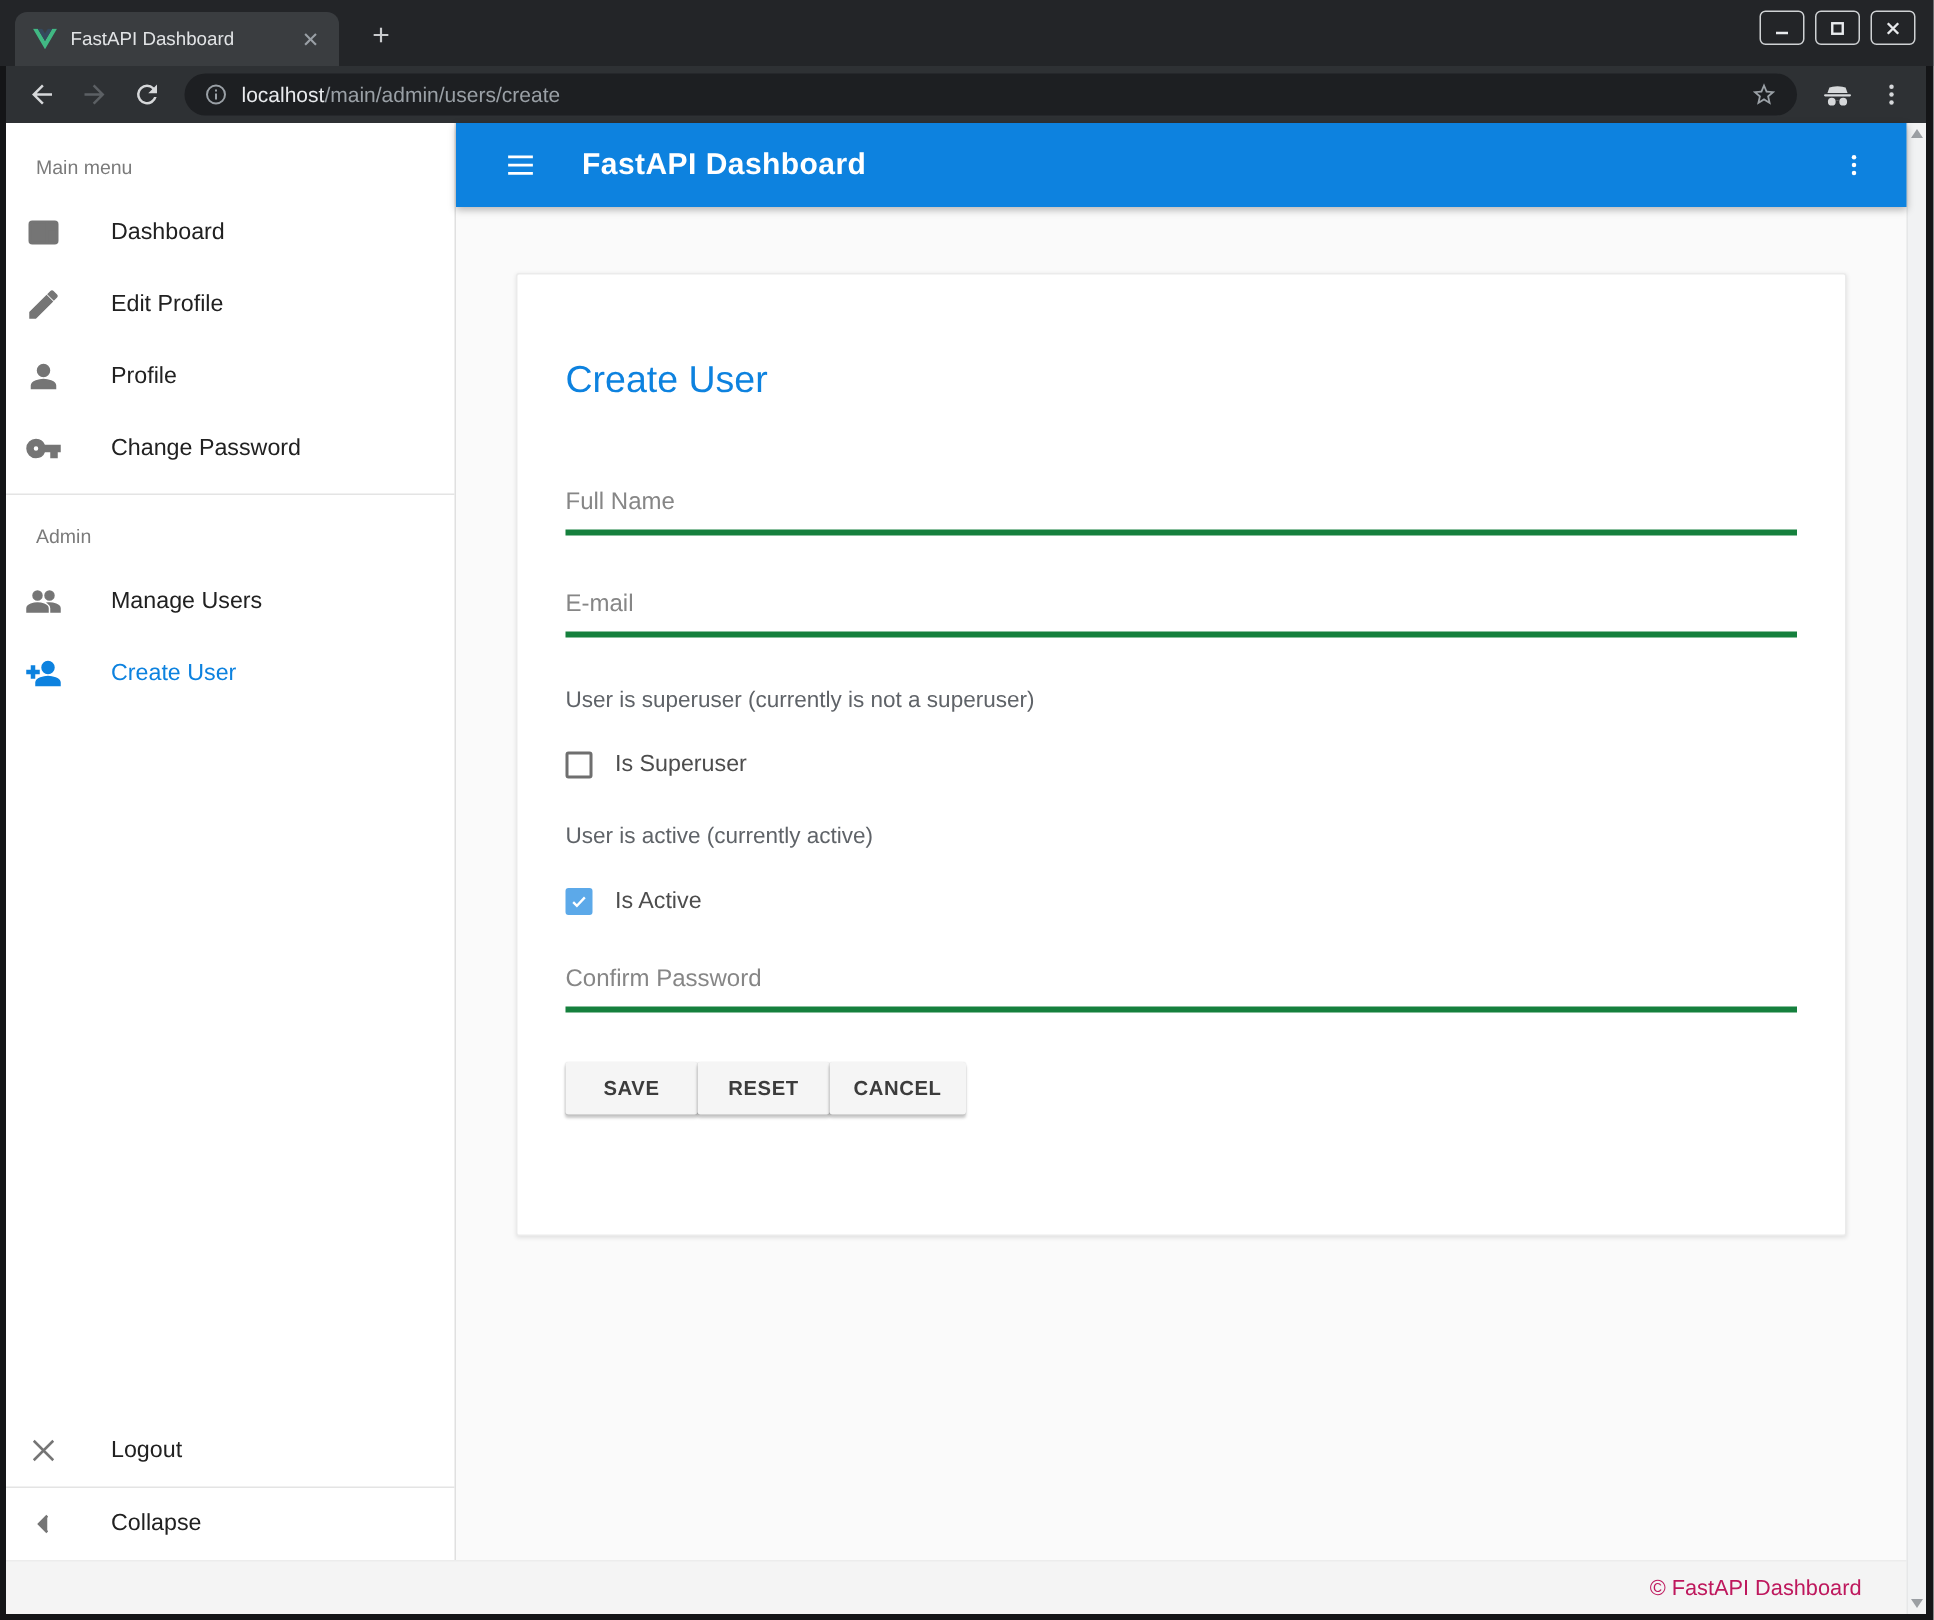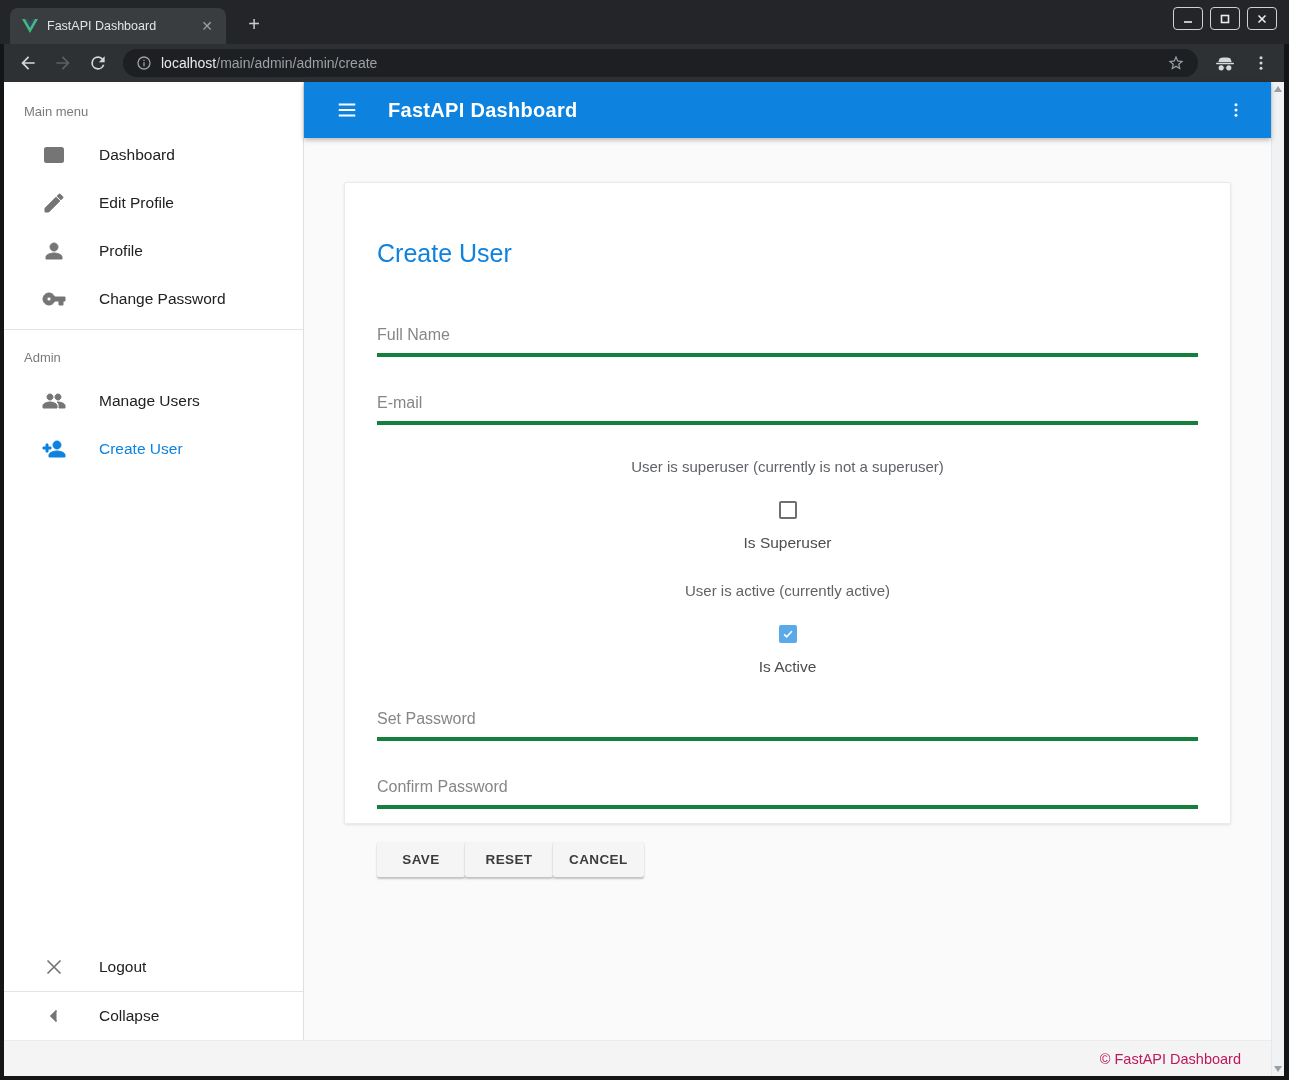--- a/index.html
+++ b/index.html
@@ -35,42 +35,42 @@
   .kebab-ic { width:18px; height:18px; fill:#d6d8da; flex:0 0 auto; }
 
   
   .page-area { flex:1; display:flex; min-height:0; background:#fafafa; }
   .page { flex:1; display:flex; flex-direction:column; min-width:0; }
   .page-main { flex:1; display:flex; min-height:0; }
 
   
   .sidebar { width:300px; background:#ffffff; border-right:1px solid #e0e0e0; display:flex; flex-direction:column; flex:0 0 auto; }
   .side-heading { padding:22px 20px 12px 20px; color:#7b7b7b; font-size:13px; }
-  .side-item { height:48px; display:flex; align-items:center; padding:0 38px; gap:33px; cursor:pointer; }
+  .side-item { height:48px; display:flex; align-items:center; padding:0 13px; gap:33px; cursor:pointer; }
   .side-item .mi { width:24px; height:24px; fill:#757575; stroke:#757575; flex:0 0 auto; }
   .side-label { font-size:15.5px; color:#212121; }
   .side-item.active .mi { fill:#0d82df; stroke:#0d82df; }
   .side-item.active .side-label { color:#0d82df; }
   .side-divider { height:1px; background:#e4e4e4; margin:6px 0; flex:0 0 auto; }
   .side-spacer { flex:1; }
 
   
   .main { flex:1; display:flex; flex-direction:column; min-width:0; background:#fafafa; }
   .appbar { height:56px; background:#0d82df; display:flex; align-items:center; padding:0 26px 0 32px; box-shadow:0 2px 5px rgba(0,0,0,0.28); position:relative; z-index:2; flex:0 0 auto; }
   .appbar .burger { width:22px; height:22px; stroke:#ffffff; stroke-width:2; margin-right:30px; }
   .appbar-title { color:#ffffff; font-size:20px; font-weight:bold; letter-spacing:0.3px; }
   .appbar .ap-kebab { margin-left:auto; width:18px; height:18px; fill:#ffffff; }
 
   .content { flex:1; padding:44px 40px 0 40px; overflow:hidden; }
   .card { background:#ffffff; border:1px solid #ebebeb; border-radius:2px; box-shadow:0 1px 3px rgba(0,0,0,0.10); height:642px; padding:30px 32px; }
   .card-title { color:#0d82df; font-size:25px; font-weight:normal; margin:26px 0 54px 0; }
   .field { display:block; width:100%; border:none; border-bottom:4px solid #15803d; background:transparent; font-size:16px; color:#212121; padding:4px 0 9px 0; margin-bottom:33px; font-family:"Liberation Sans", sans-serif; outline:none; }
   .field::placeholder { color:#868686; opacity:1; }
-  .hint { color:#5f6368; font-size:15px; margin:0 0 26px 0;text-align:center; }
-  .checkrow { display:flex; align-items:center; gap:15px; margin-bottom:30px;flex-direction:column; }
+  .hint { color:#5f6368; font-size:15px; margin:0 0 26px 0; }
+  .checkrow { display:flex; align-items:center; gap:15px; margin-bottom:30px; }
   .checkbox { width:18px; height:18px; border:2px solid #6f6f6f; border-radius:2px; background:#fff; display:flex; align-items:center; justify-content:center; flex:0 0 auto; }
   .checkbox svg { display:none; }
   .checkbox.checked { border-color:#5ca9e9; background:#5ca9e9; }
   .checkbox.checked svg { display:block; width:14px; height:14px; }
   .checklabel { font-size:15.5px; color:#4d4d4d; }
   .pw-gap { margin-top:14px; }
   .btn-row { display:flex; margin-top:26px; }
   .btn { min-width:88px; height:35px; background:#f5f5f5; border:none; border-radius:2px; box-shadow:0 2px 2px rgba(0,0,0,0.22), 0 0 1px rgba(0,0,0,0.12); font-size:13.5px; font-weight:bold; letter-spacing:0.4px; color:#3c3c3c; font-family:"Liberation Sans", sans-serif; cursor:pointer; padding:0 16px; }
 
   .footer { height:36px; background:#f4f4f4; border-top:1px solid #ececec; display:flex; align-items:center; justify-content:flex-end; padding-right:30px; flex:0 0 auto; }
@@ -123,21 +123,21 @@
     <svg class="nav-ic disabled" viewBox="0 0 24 24">
         <path d="M4 13h12.2l-5.6 5.6L12 20l8-8-8-8-1.4 1.4 5.6 5.6H4z"></path>
       </svg>
     <svg class="nav-ic" viewBox="0 0 24 24">
         <path d="M17.65 6.35A7.95 7.95 0 0 0 12 4a8 8 0 1 0 7.73 10h-2.08A6 6 0 1 1 12 6c1.66 0 3.14.69 4.22 1.78L13 11h7V4z"></path>
       </svg>
     <div class="omnibox">
       <svg class="info-ic" viewBox="0 0 24 24">
           <path d="M12 2a10 10 0 1 0 0 20 10 10 0 0 0 0-20zm0 18a8 8 0 1 1 0-16 8 8 0 0 1 0 16zm-1-3h2v-6h-2zm0-8h2V7h-2z"></path>
         </svg>
-      <span class="url"><span class="url-host">localhost</span><span class="url-path">/main/admin/admin/create</span></span>
+      <span class="url"><span class="url-host">localhost</span><span class="url-path">/main/admin/users/create</span></span>
       <svg class="star-ic" viewBox="0 0 24 24">
           <path d="M22 9.24l-7.19-.62L12 2 9.19 8.63 2 9.24l5.46 4.73L5.82 21 12 17.27 18.18 21l-1.63-7.03L22 9.24zM12 15.4l-3.76 2.27 1-4.28-3.32-2.88 4.38-.38L12 6.1l1.71 4.04 4.38.38-3.32 2.88 1 4.28L12 15.4z"></path>
         </svg>
     </div>
     <svg class="incog-ic" viewBox="0 0 24 24">
       <path d="M12 6.5c-2.6 0-4.4.5-5.4.9L5.3 11h13.4l-1.3-3.6c-1-.4-2.8-.9-5.4-.9z"></path>
       <rect x="3" y="11.8" width="18" height="1.5" rx=".75"></rect>
       <path d="M8.2 14.2a2.6 2.6 0 1 0 0 5.2 2.6 2.6 0 0 0 0-5.2zm7.6 0a2.6 2.6 0 1 0 0 5.2 2.6 2.6 0 0 0 0-5.2zm-4.8 2c.6-.3 1.4-.3 2 0"></path>
     </svg>
     <svg class="kebab-ic" viewBox="0 0 24 24">
@@ -255,21 +255,20 @@
 
               <div class="checkrow">
                 <span class="checkbox checked">
                   <svg viewBox="0 0 18 18">
                       <path d="M4 9.5l3.2 3.2L14 5.5" stroke="#fff" stroke-width="2" fill="none"></path>
                     </svg>
                 </span>
                 <span class="checklabel">Is Active</span>
               </div>
 
-              <input class="field pw-gap" type="text" placeholder="Set Password" style="">
 
               <input class="field" type="text" placeholder="Confirm Password" style="">
 
               <div class="btn-row">
                 <button class="btn">SAVE</button>
                 <button class="btn">RESET</button>
                 <button class="btn">CANCEL</button>
               </div>
             </div>
           </div>

